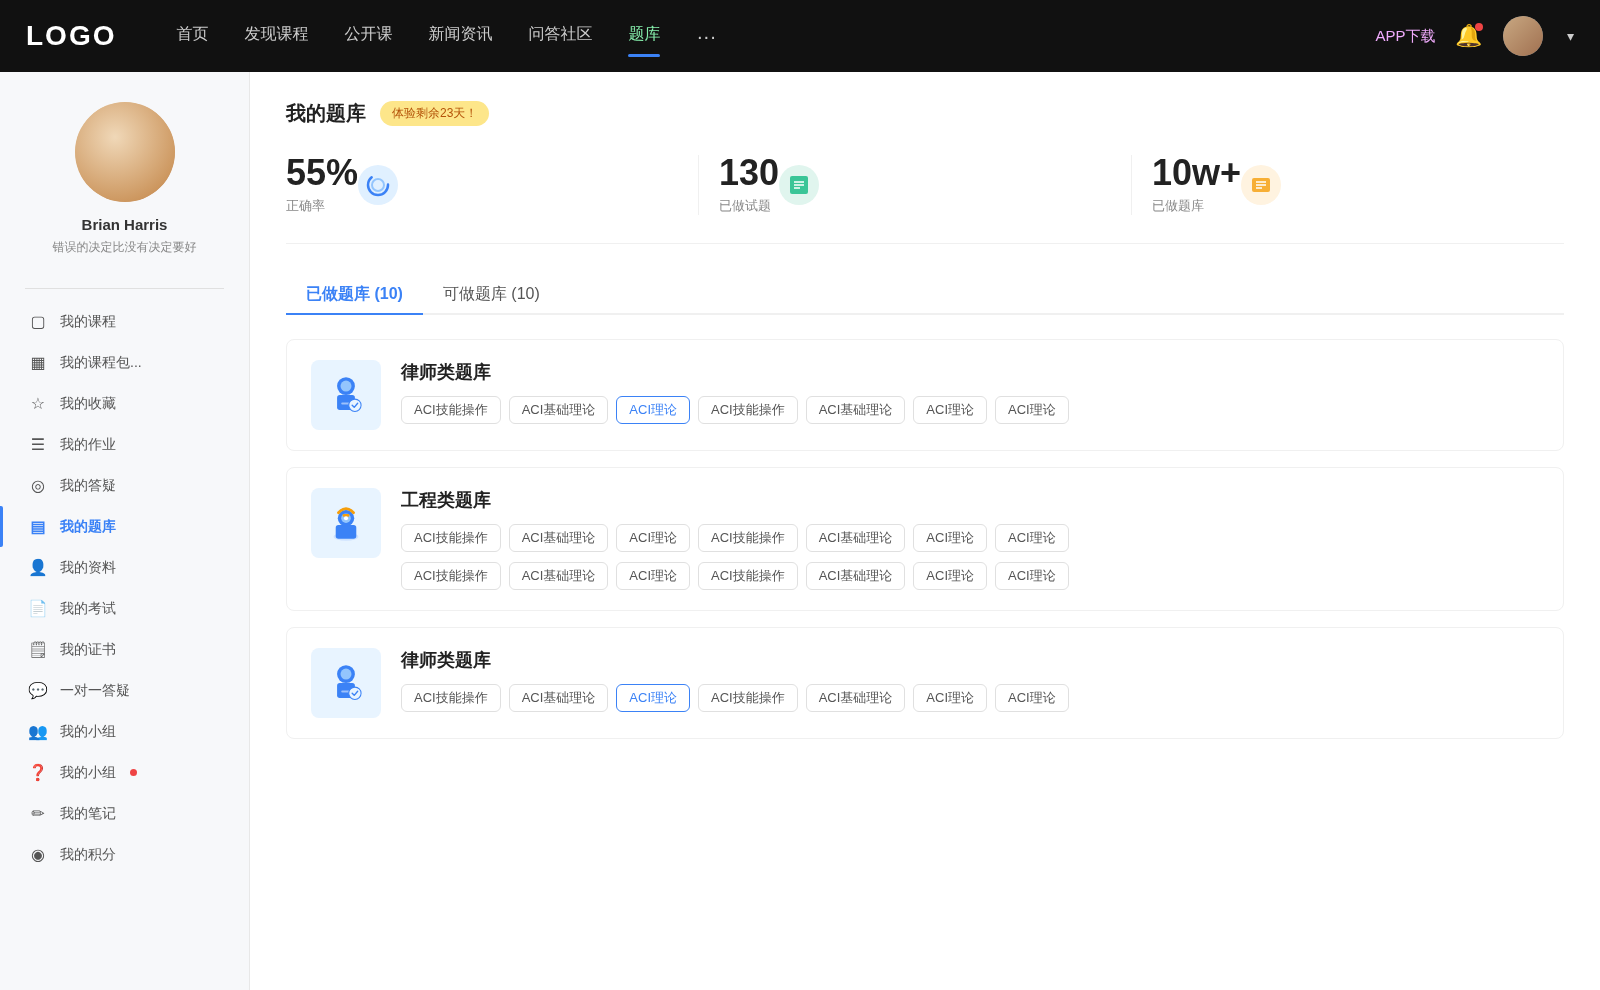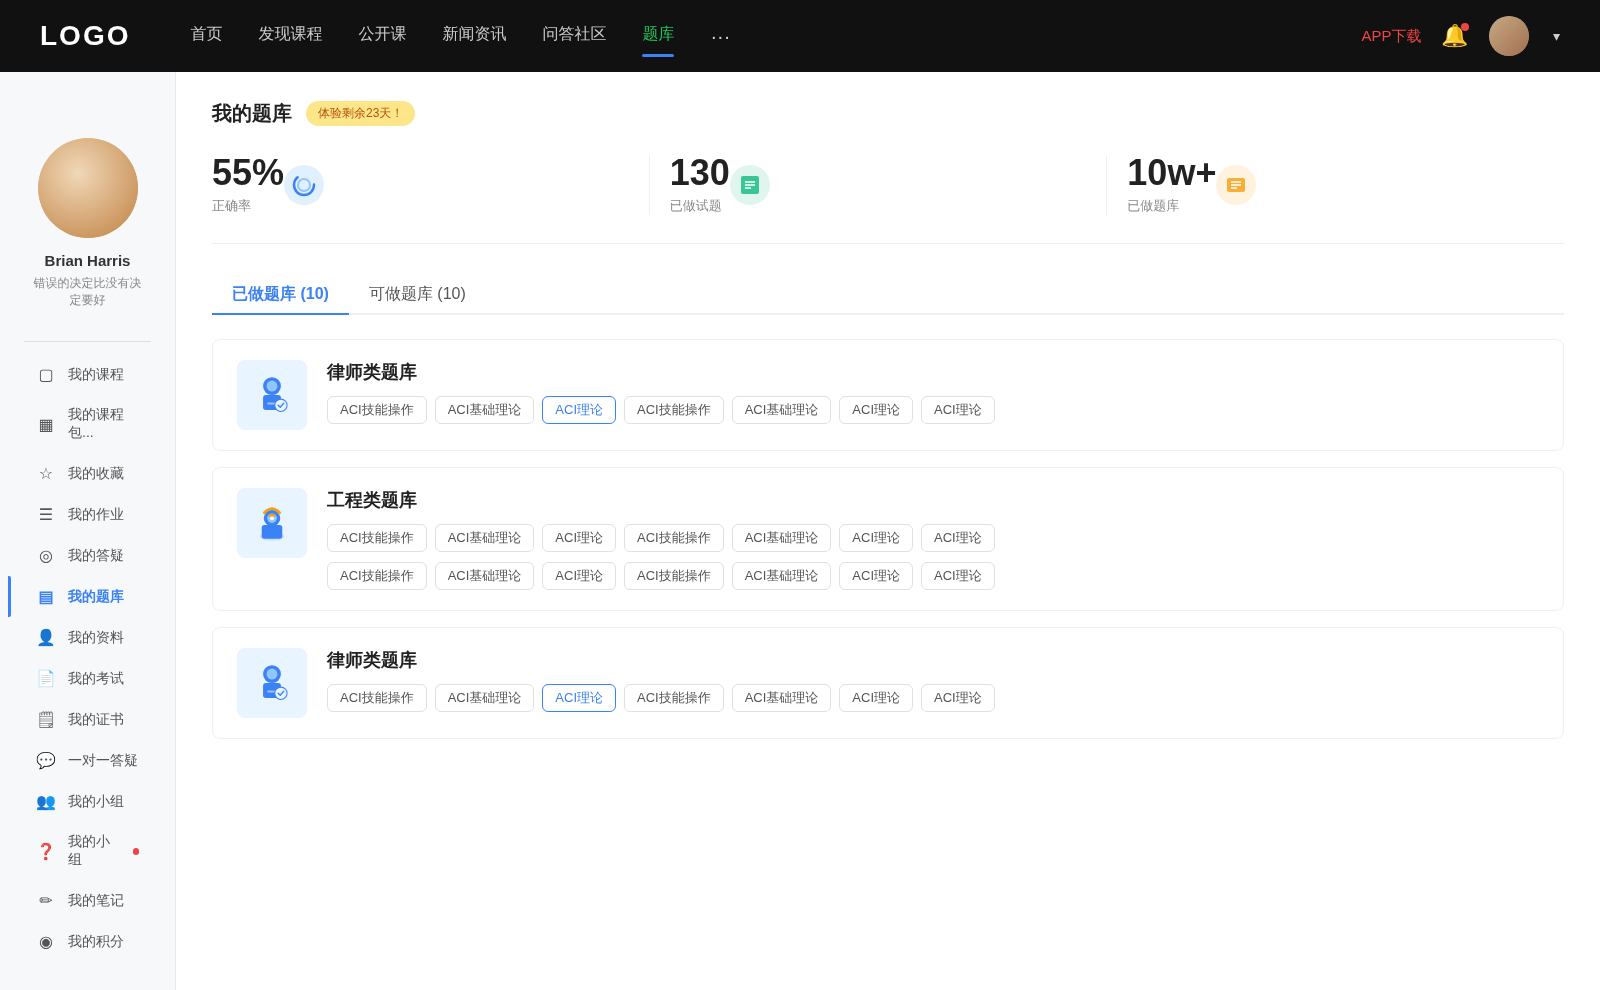--- a/index.html
+++ b/index.html
@@ -4,21 +4,21 @@
   <style>
     * { margin: 0; padding: 0; box-sizing: border-box; }
     body { font-family: -apple-system, BlinkMacSystemFont, 'PingFang SC', 'Microsoft YaHei', sans-serif; background: #f0f2f5; width: 1600px; height: 990px; overflow: hidden; }
 
     
     .topnav {
       background: #111;
       height: 72px;
       display: flex;
       align-items: center;
-      padding: 0 40px;
+      padding: 0 26px;
       color: #fff;
       position: relative;
     }
     .topnav-logo {
       font-size: 28px;
       font-weight: 900;
       letter-spacing: 2px;
       margin-right: 60px;
       color: #fff;
     }
@@ -29,21 +29,21 @@
       flex: 1;
     }
     .topnav-item {
       font-size: 16px;
       color: #ccc;
       cursor: pointer;
       position: relative;
       padding-bottom: 4px;
     }
     .topnav-item.active {
-      color: #22c55e;
+      color: #86efac;
       text-align: center;
     }
     .topnav-item.active::after {
       content: '';
       position: absolute;
       bottom: -8px;
       left: 50%;
       transform: translateX(-50%);
       width: 100%;
       height: 3px;
@@ -51,21 +51,21 @@
       border-radius: 2px;
     }
     .topnav-dots { font-size: 20px; color: #ccc; cursor: pointer; }
     .topnav-right {
       display: flex;
       align-items: center;
       gap: 20px;
     }
     .topnav-app {
       font-size: 15px;
-      color: #ef4444;
+      color: #f0abfc;
       cursor: pointer;
     }
     .topnav-bell {
       position: relative;
       cursor: pointer;
     }
     .topnav-bell-icon {
       font-size: 22px;
       color: #fff;
     }
@@ -91,30 +91,29 @@
     .topnav-chevron { color: #ccc; font-size: 14px; cursor: pointer; margin-left: 4px; }
 
     
     .main-layout {
       display: flex;
       height: calc(990px - 72px);
     }
 
     
     .sidebar {
-      width: 176px;
+      width: 250px;
       background: #f7f8fa;
-      padding: 8px;
+      padding: 0;
       display: flex;
       flex-direction: column;
       align-items: center;
       border-right: 1px solid #e8e8e8;
       overflow-y: auto;
       flex-shrink: 0;
-      justify-content: flex-end;
     }
     .sidebar-profile {
       display: flex;
       flex-direction: column;
       align-items: center;
       padding: 30px 20px 20px;
       width: 100%;
     }
     .profile-avatar {
       width: 100px; height: 100px;

